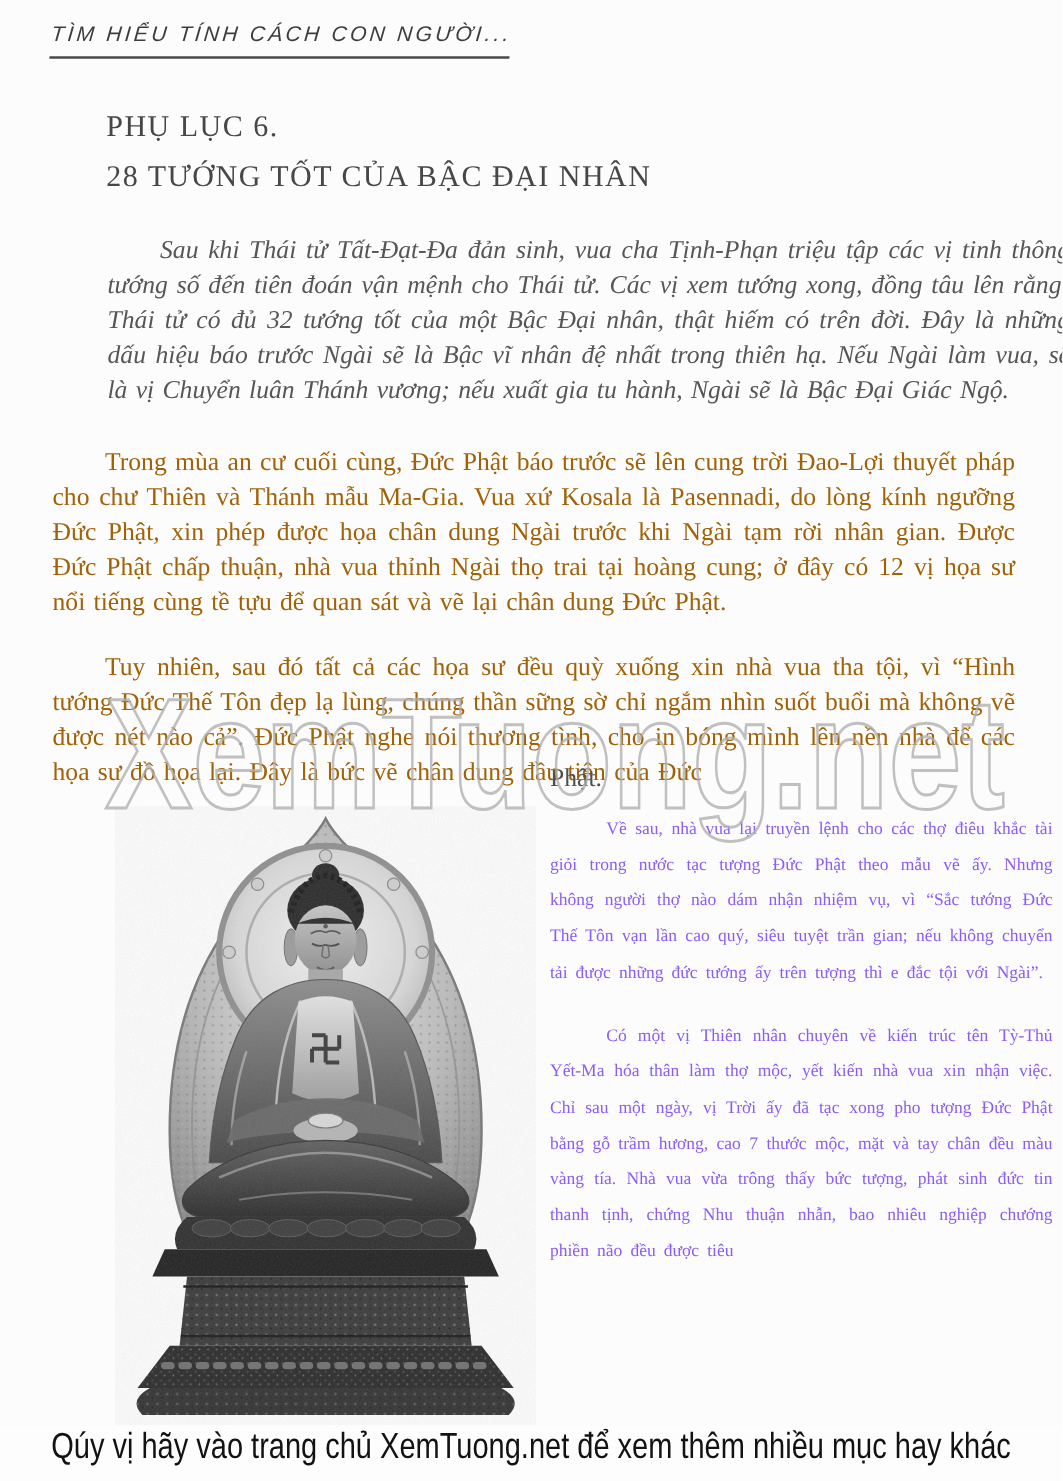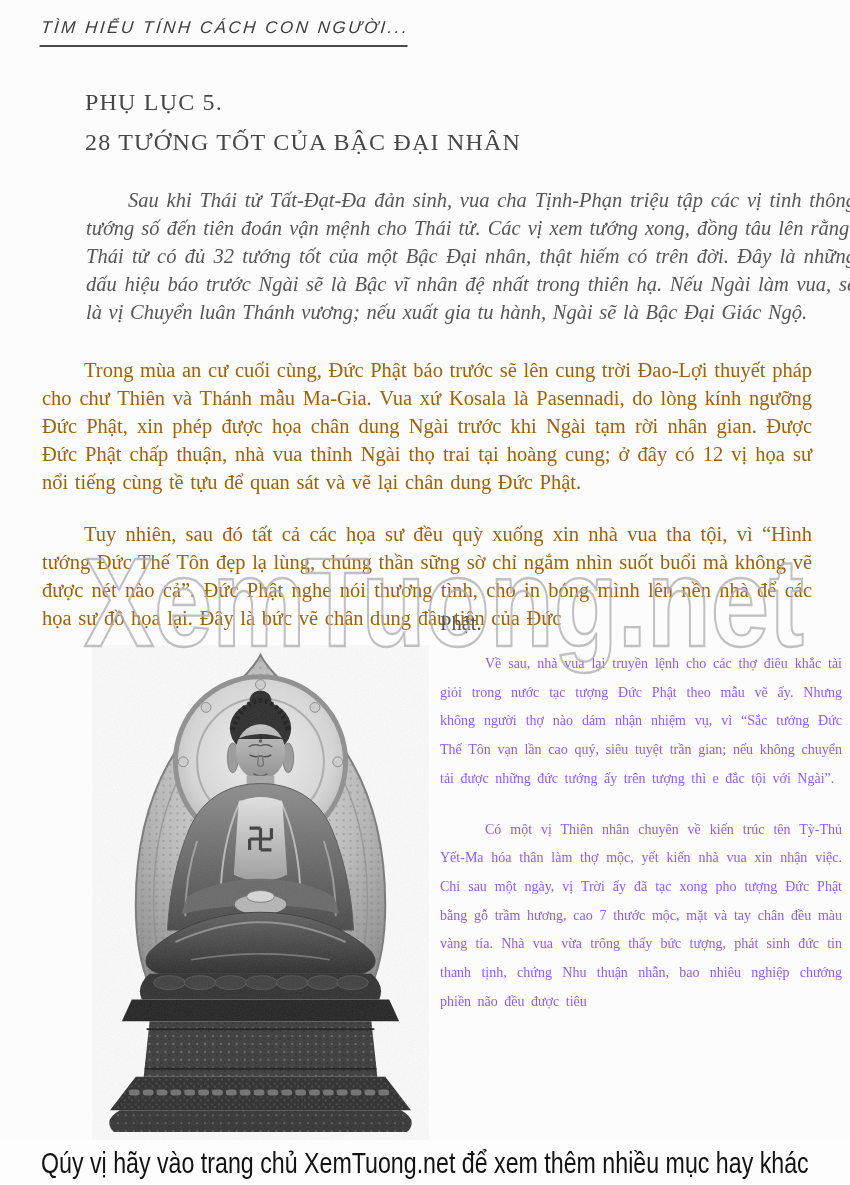--- a/index.html
+++ b/index.html
@@ -55,40 +55,40 @@
   .statue svg{ width:100%; height:100%; display:block; }
   
   .watermark{
     position:absolute; top:538px; left:0; width:725px; height:200px;
     pointer-events:none; opacity:0.78; z-index:5;
   }
   
   .footer{
     position:absolute; left:0; bottom:0; width:850px; height:44px;
     background:#fdfdfd; z-index:6;
-    display:flex; align-items:center; justify-content:center;
+    display:flex; align-items:flex-start; justify-content:center;
     font-family:"Liberation Sans", sans-serif;
   }
   .footer .footer-text{
     font-size:29px; color:#121212; white-space:nowrap;
     transform:scaleX(0.8); transform-origin:center center;
     letter-spacing:0px;
   }
 </style>
 </head>
 <body>
 
 <div class="page">
 
   <div class="running-header">
     <span class="hdr-inner">TÌM HIỂU TÍNH CÁCH CON NGƯỜI...</span>
   </div>
 
   <div class="appendix">
-    <div>PHỤ LỤC 5.</div>
+    <div>PHỤ LỤC 6.</div>
     <div>28 TƯỚNG TỐT CỦA BẬC ĐẠI NHÂN</div>
   </div>
 
   <div class="para p1">Sau khi Thái tử Tất-Đạt-Đa đản sinh, vua cha Tịnh-Phạn triệu tập các vị tinh thông tướng số đến tiên đoán vận mệnh cho Thái tử. Các vị xem tướng xong, đồng tâu lên rằng: Thái tử có đủ 32 tướng tốt của một Bậc Đại nhân, thật hiếm có trên đời. Đây là những dấu hiệu báo trước Ngài sẽ là Bậc vĩ nhân đệ nhất trong thiên hạ. Nếu Ngài làm vua, sẽ là vị Chuyển luân Thánh vương; nếu xuất gia tu hành, Ngài sẽ là Bậc Đại Giác Ngộ.</div>
   <div class="para p2">Trong mùa an cư cuối cùng, Đức Phật báo trước sẽ lên cung trời Đao-Lợi thuyết pháp cho chư Thiên và Thánh mẫu Ma-Gia. Vua xứ Kosala là Pasennadi, do lòng kính ngưỡng Đức Phật, xin phép được họa chân dung Ngài trước khi Ngài tạm rời nhân gian. Được Đức Phật chấp thuận, nhà vua thỉnh Ngài thọ trai tại hoàng cung; ở đây có 12 vị họa sư nổi tiếng cùng tề tựu để quan sát và vẽ lại chân dung Đức Phật.</div>
   <div class="para p3">Tuy nhiên, sau đó tất cả các họa sư đều quỳ xuống xin nhà vua tha tội, vì “Hình tướng Đức Thế Tôn đẹp lạ lùng, chúng thần sững sờ chỉ ngắm nhìn suốt buổi mà không vẽ được nét nào cả”. Đức Phật nghe nói thương tình, cho in bóng mình lên nền nhà để các họa sư đồ họa lại. Đây là bức vẽ chân dung đầu tiên của Đức</div>
   <div class="p3-tail">Phật.</div>
 
   <div class="statue">
     <svg viewBox="0 0 340 500" xmlns="http://www.w3.org/2000/svg">

